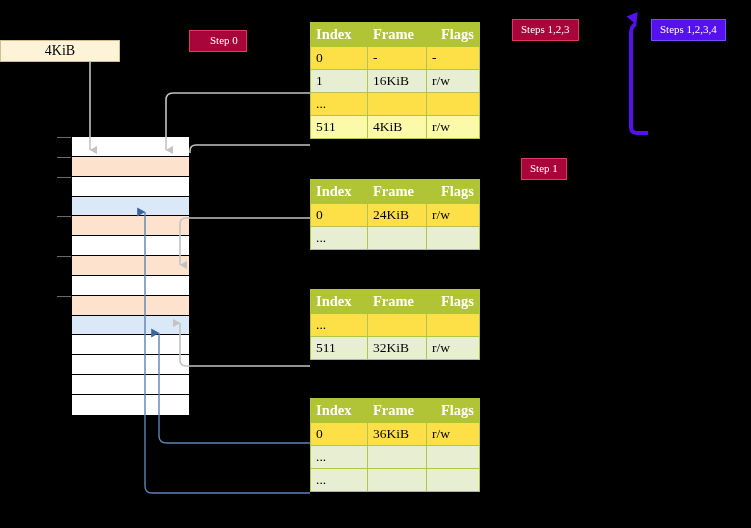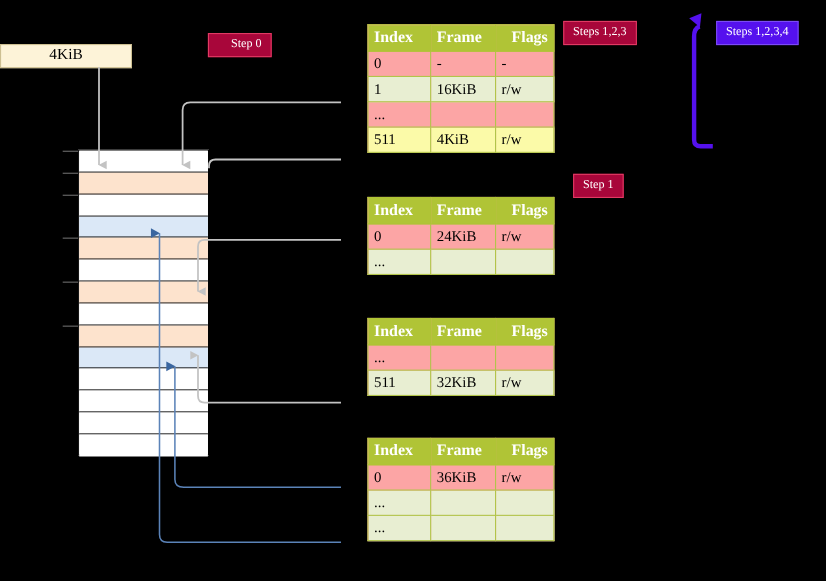--- a/index.html
+++ b/index.html
@@ -95,25 +95,24 @@
     left: 57px;
     width: 15px;
     height: 1px;
     background: #6b6b6b;
   }
 
   
   .ptable {
     position: absolute;
     border-collapse: collapse;
-    background: #fca5a5;
+    background: #fde047;
     font-size: 13.5px;
     border: 1px solid #b2c44a;
     box-sizing: border-box;
-    margin-left: 24px;
   }
   .ptable td, .ptable th {
     border: 1px solid #b2c44a;
     padding: 2px 5px 3px 5px;
     text-align: left;
     font-weight: normal;
     color: #000000;
     height: 20px;
     box-sizing: border-box;
     vertical-align: middle;

